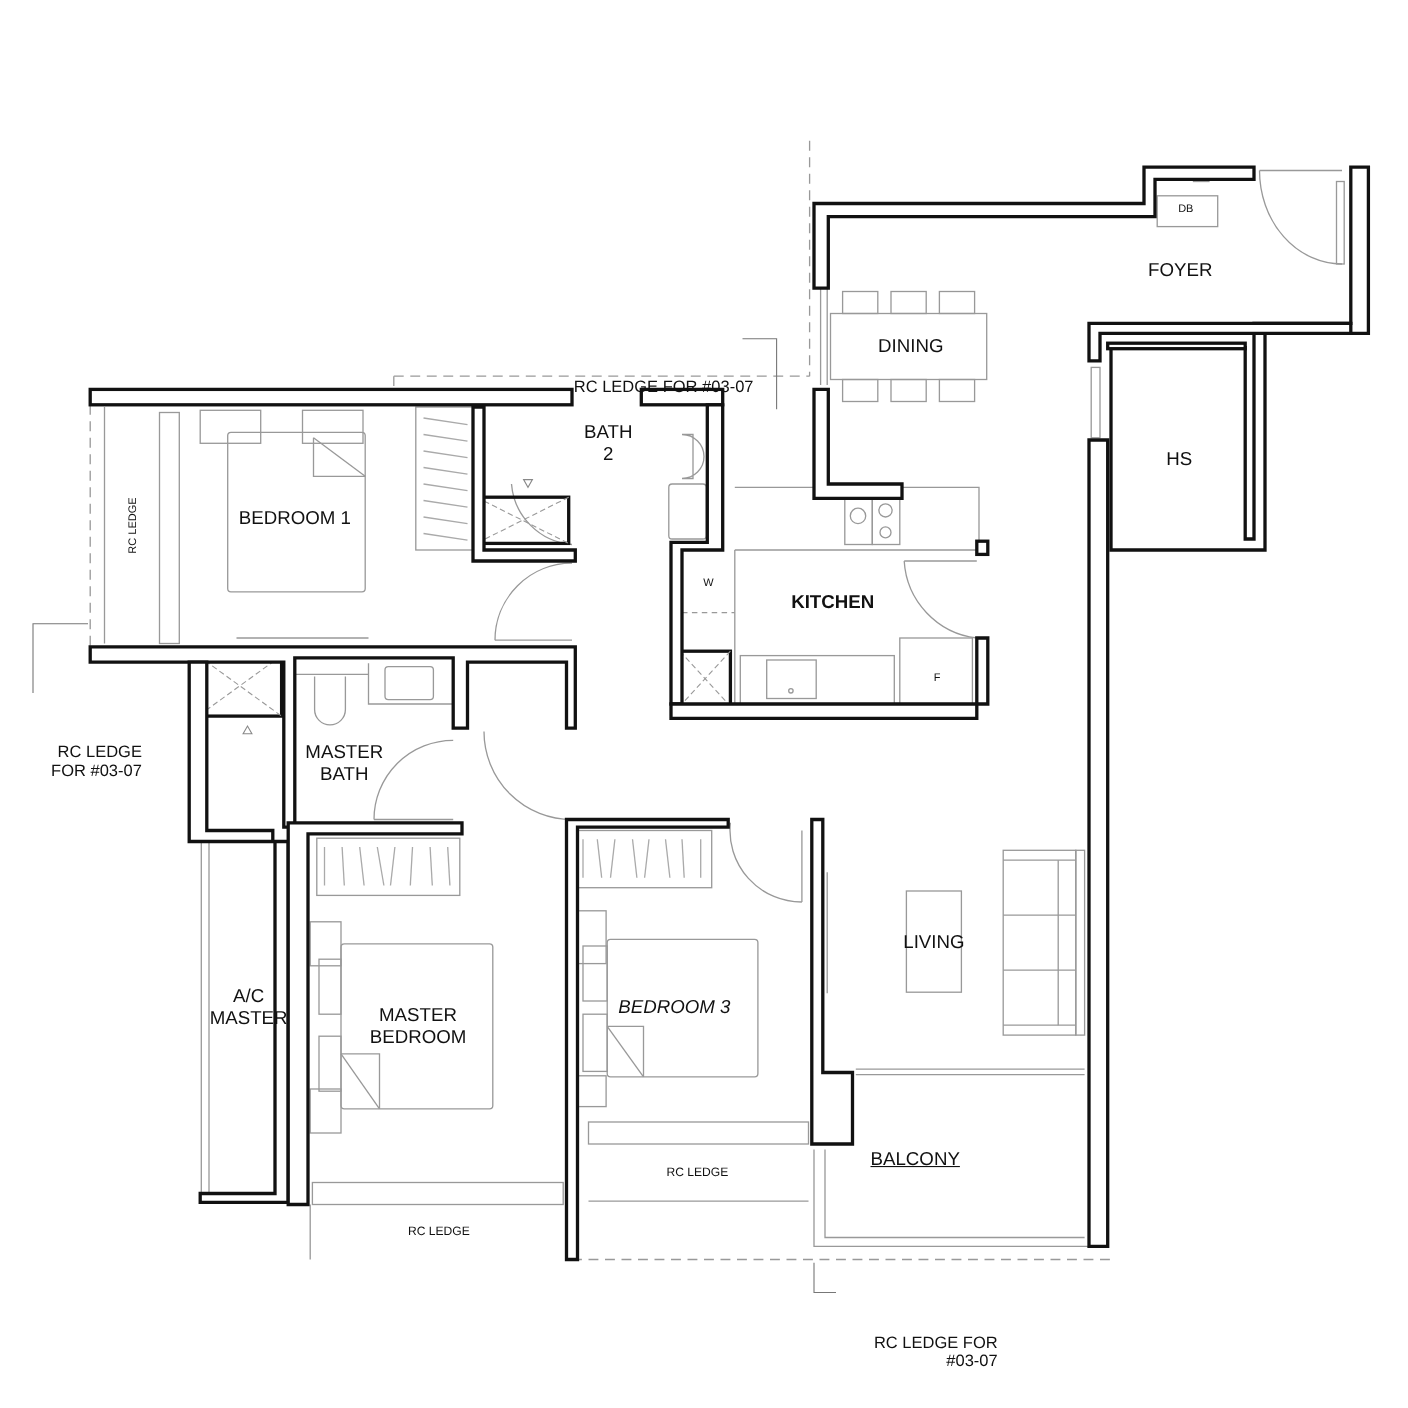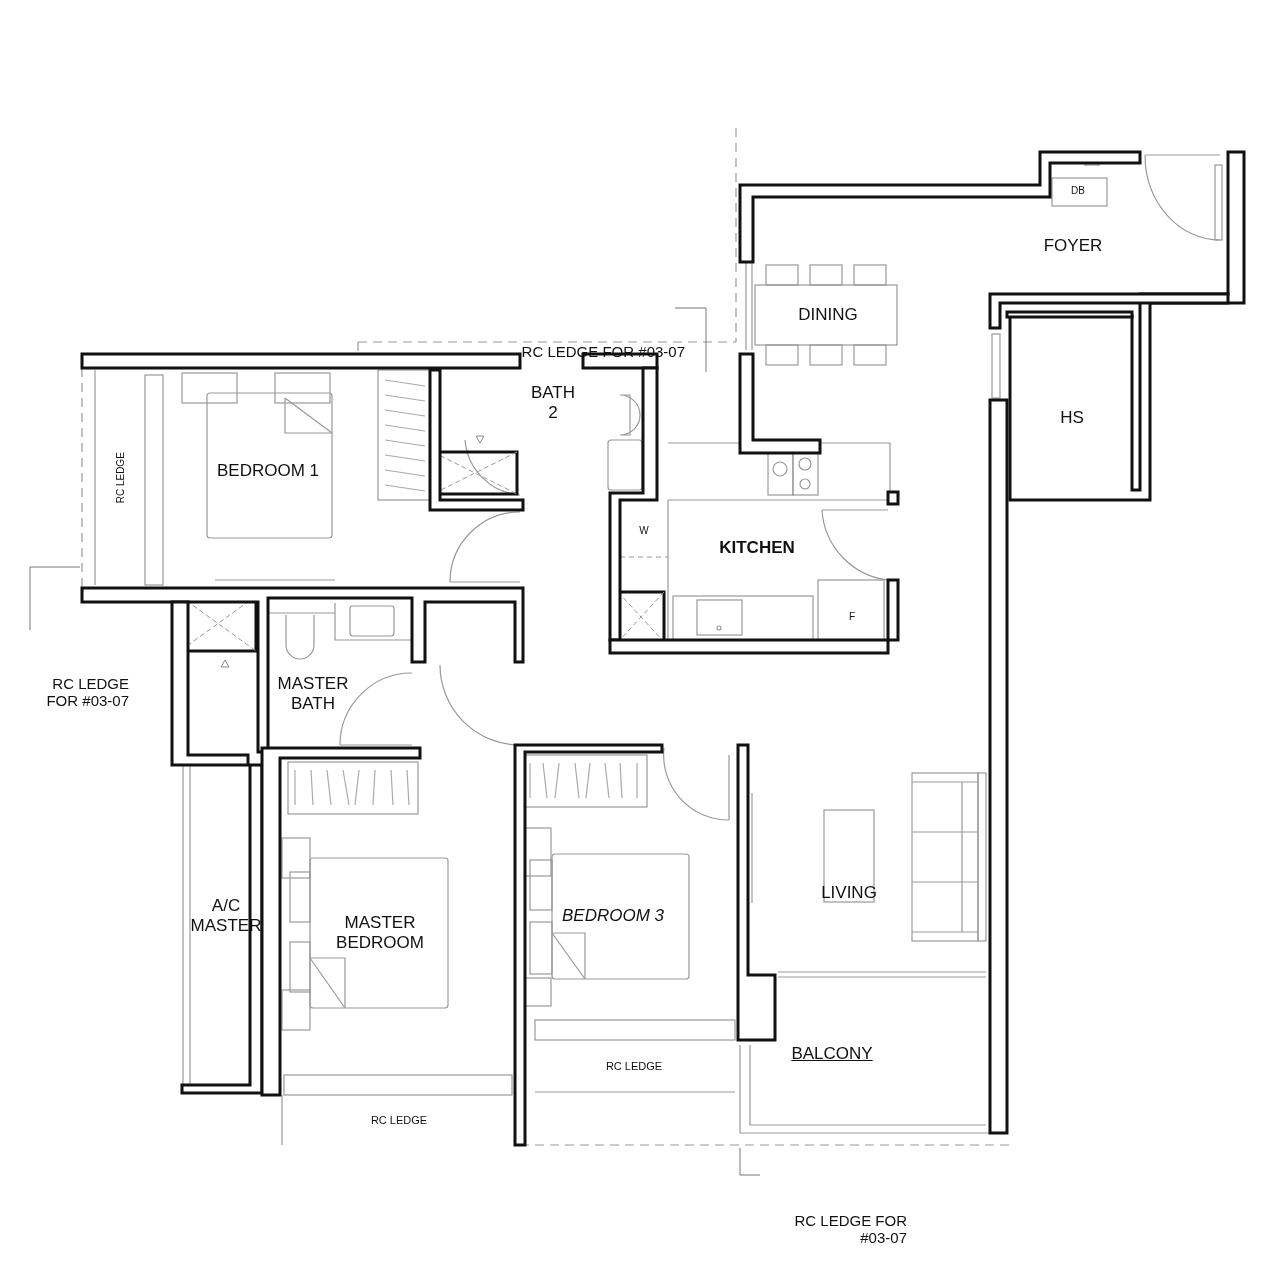--- a/index.html
+++ b/index.html
@@ -229,21 +229,21 @@
 <div class="lbl lg" style="left:778px;top:305px;width:100px;">DINING</div>
 <div class="lbl lg" style="left:1042px;top:408px;width:60px;">HS</div>
 <div class="lbl lg" style="left:523px;top:383px;width:60px;">BATH
 2</div>
 <div class="lbl lg" style="left:198px;top:461px;width:140px;">BEDROOM 1</div>
 <div class="lbl lg" style="left:707px;top:538px;width:100px;font-weight:bold;">KITCHEN</div>
 <div class="lbl xs" style="left:634px;top:525px;width:20px;">W</div>
 <div class="lbl xs" style="left:842px;top:611px;width:20px;">F</div>
 <div class="lbl lg" style="left:263px;top:674px;width:100px;">MASTER
 BATH</div>
-<div class="lbl lg" style="left:809px;top:847px;width:80px;margin-top:36px;">LIVING</div>
+<div class="lbl lg" style="left:809px;top:847px;width:80px;">LIVING</div>
 <div class="lbl lg" style="left:186px;top:896px;width:80px;">A/C
 MASTER</div>
 <div class="lbl lg" style="left:320px;top:913px;width:120px;">MASTER
 BEDROOM</div>
 <div class="lbl lg" style="left:553px;top:906px;width:120px;font-style:italic;">BEDROOM 3</div>
 <div class="lbl lg" style="left:772px;top:1044px;width:120px;text-decoration:underline;">BALCONY</div>
 <div class="lbl xs vert" style="left:86px;top:472px;width:70px;">RC LEDGE</div>
 <div class="lbl sm" style="left:359px;top:1114px;width:80px;">RC LEDGE</div>
 <div class="lbl sm" style="left:594px;top:1060px;width:80px;">RC LEDGE</div>
 

